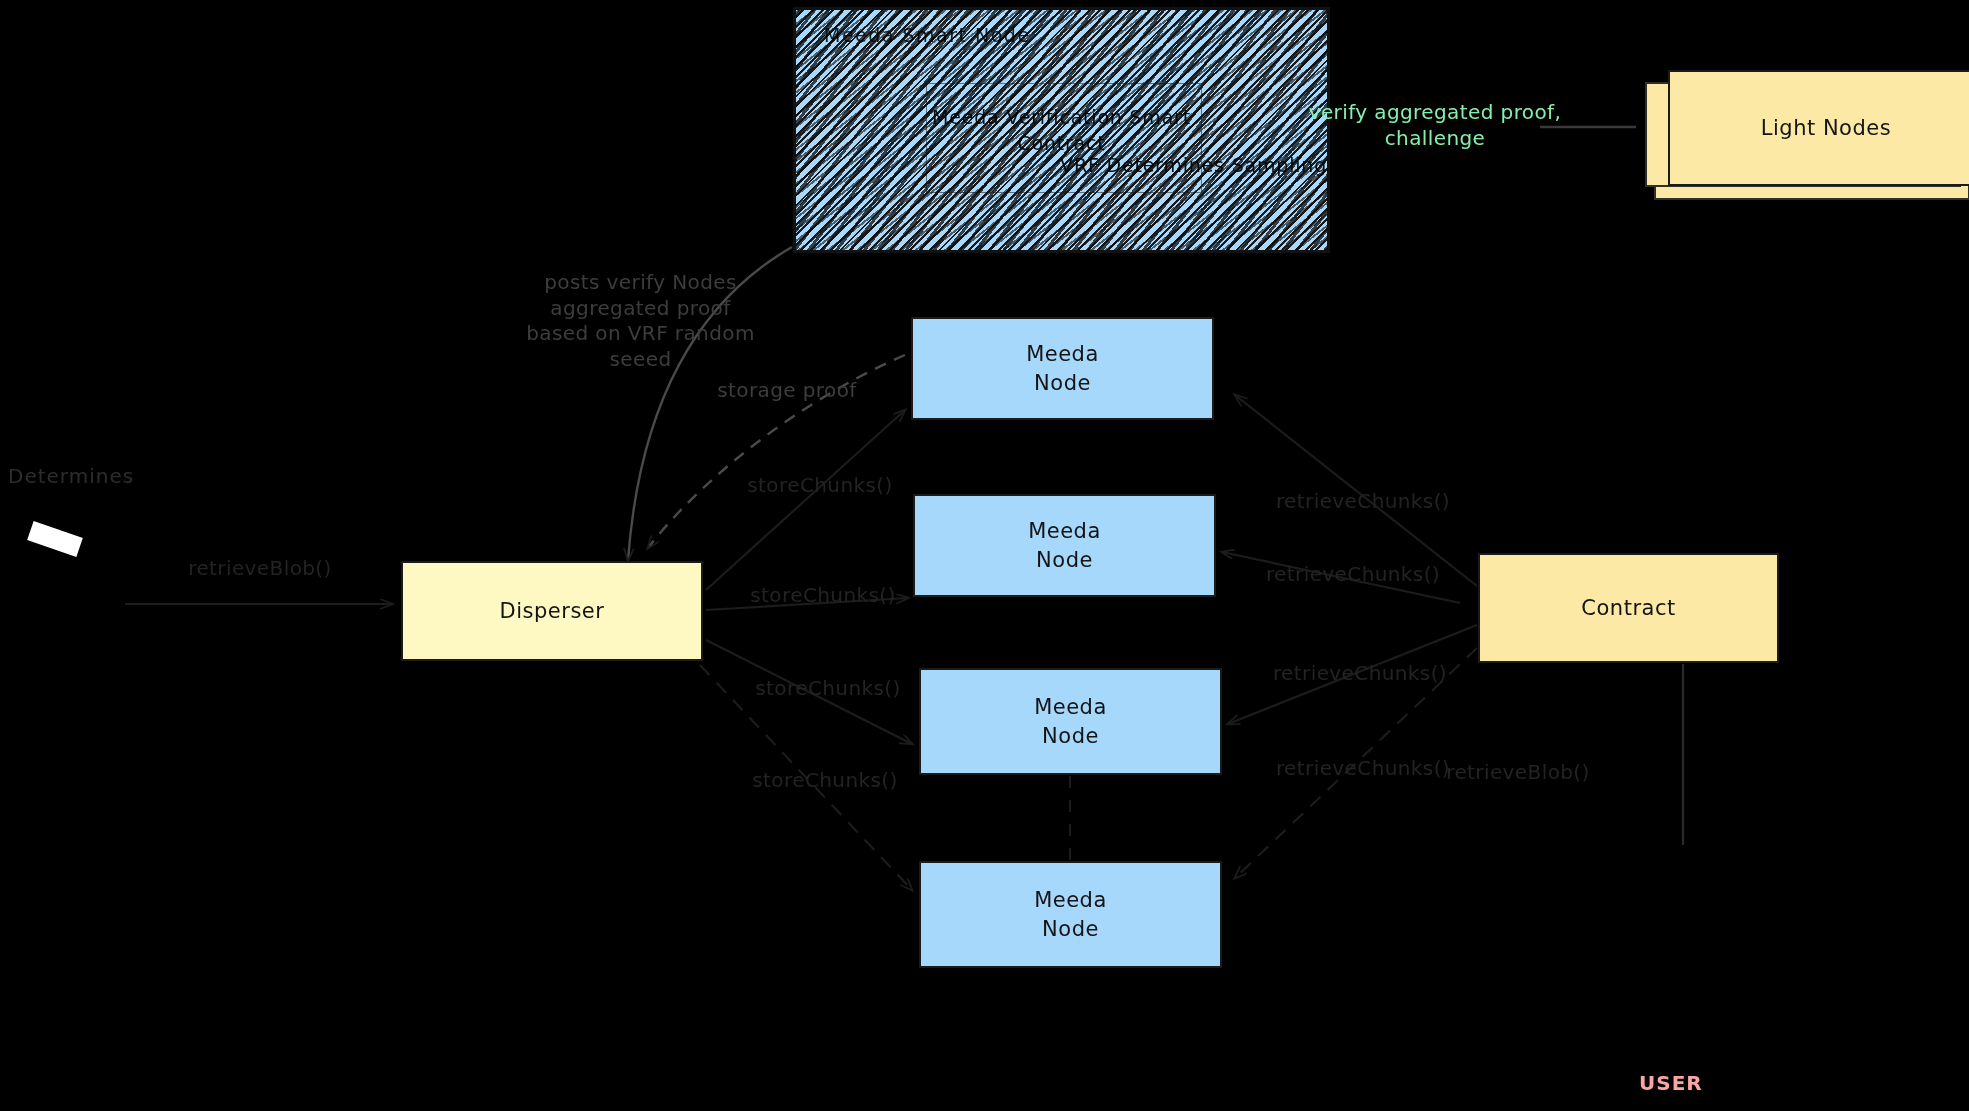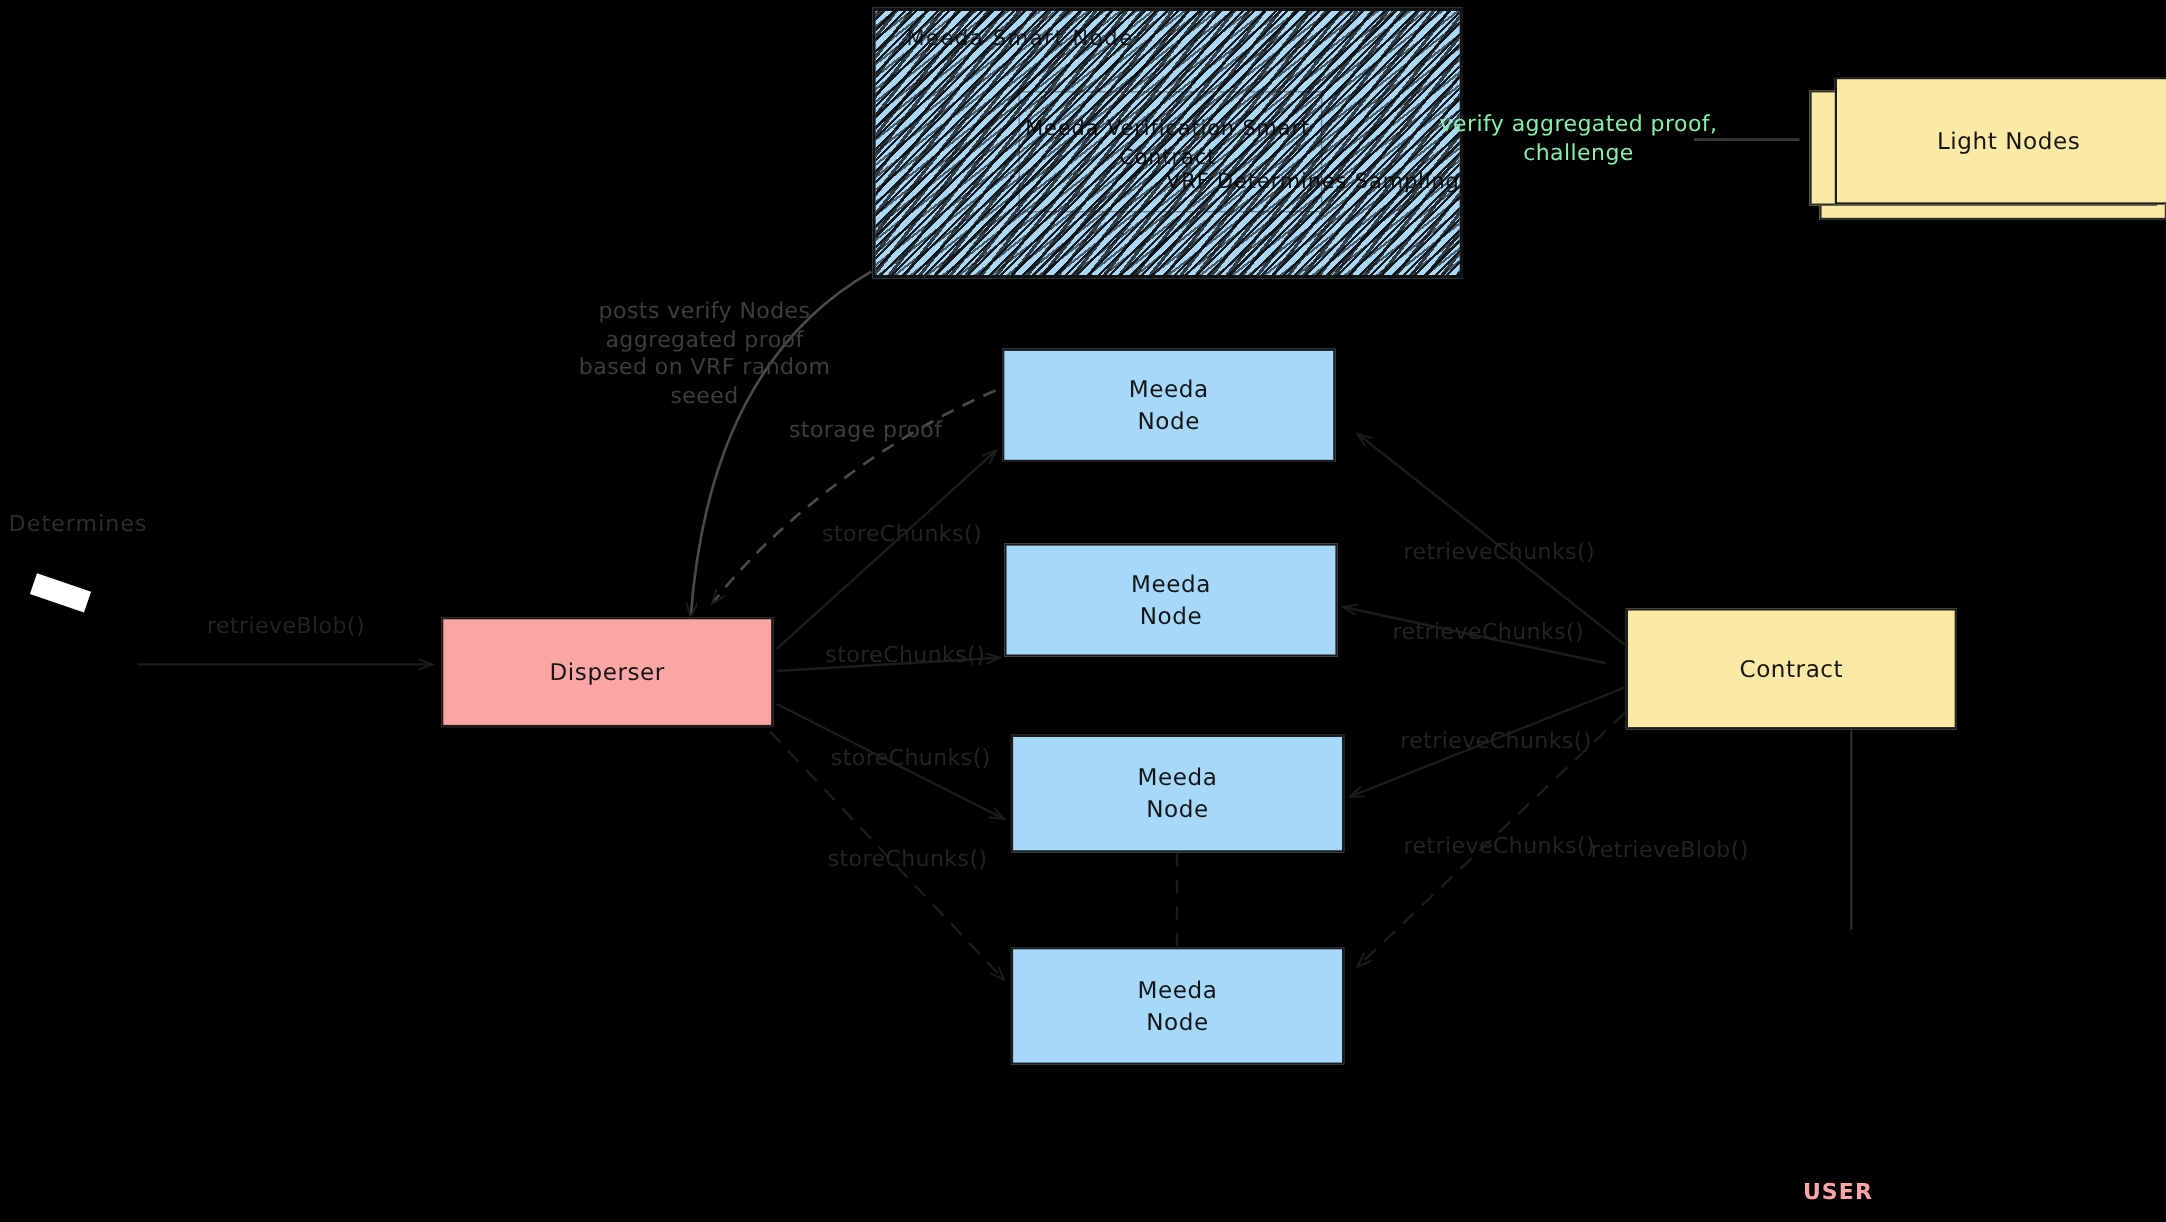--- a/index.html
+++ b/index.html
@@ -28,21 +28,21 @@
     align-items: center;
     justify-content: center;
     text-align: center;
     color: #141414;
     font-family: "DejaVu Sans", sans-serif;
     line-height: 1.35;
     white-space: pre-line;
     letter-spacing: 0.5px;
   }
   .blue { background: #a5d8fb; }
-  .pink { background: #fca5a5; }
+  .pink { background: #fef9c3; }
   .yellow { background: #fbe9a5; }
   .label {
     position: absolute;
     color: #232323;
     font-family: "DejaVu Sans", sans-serif;
     text-align: center;
     white-space: pre-line;
     line-height: 1.28;
     letter-spacing: 0.4px;
     pointer-events: none;

